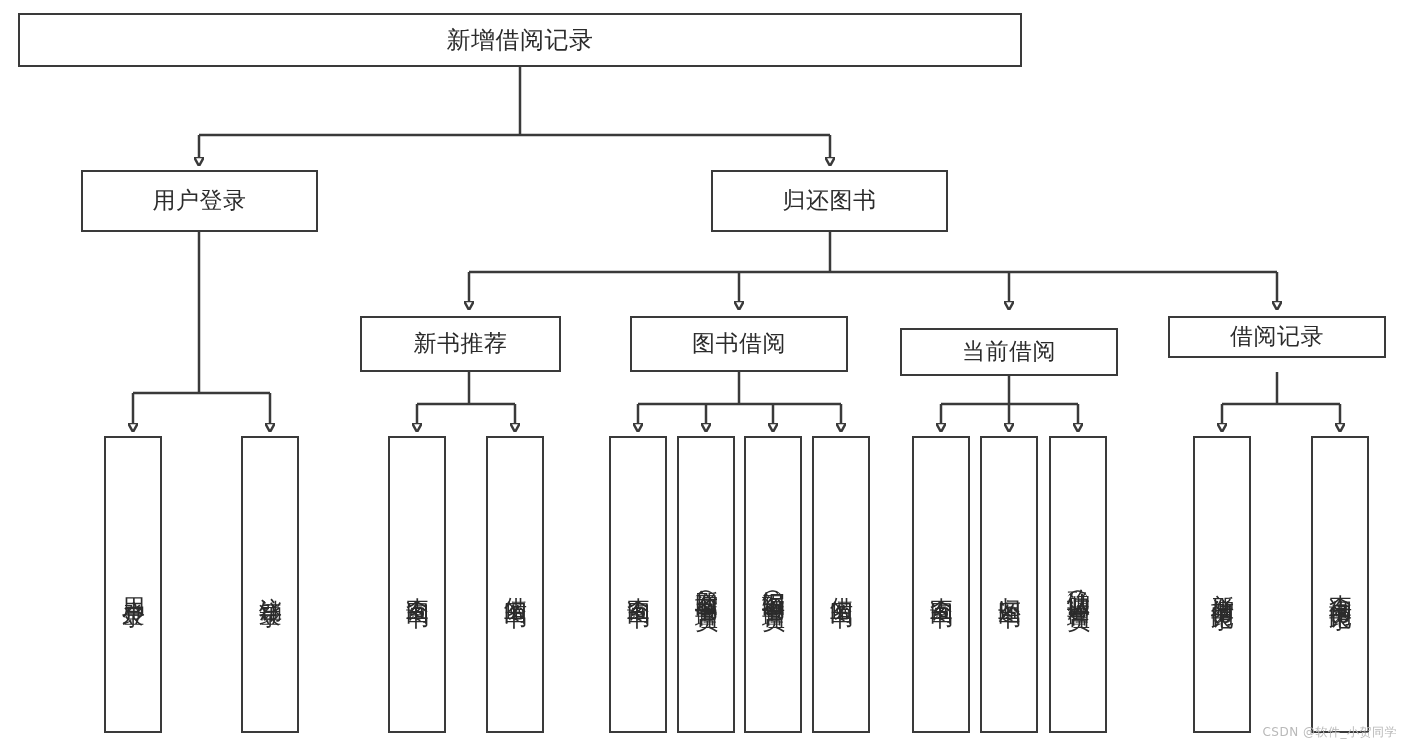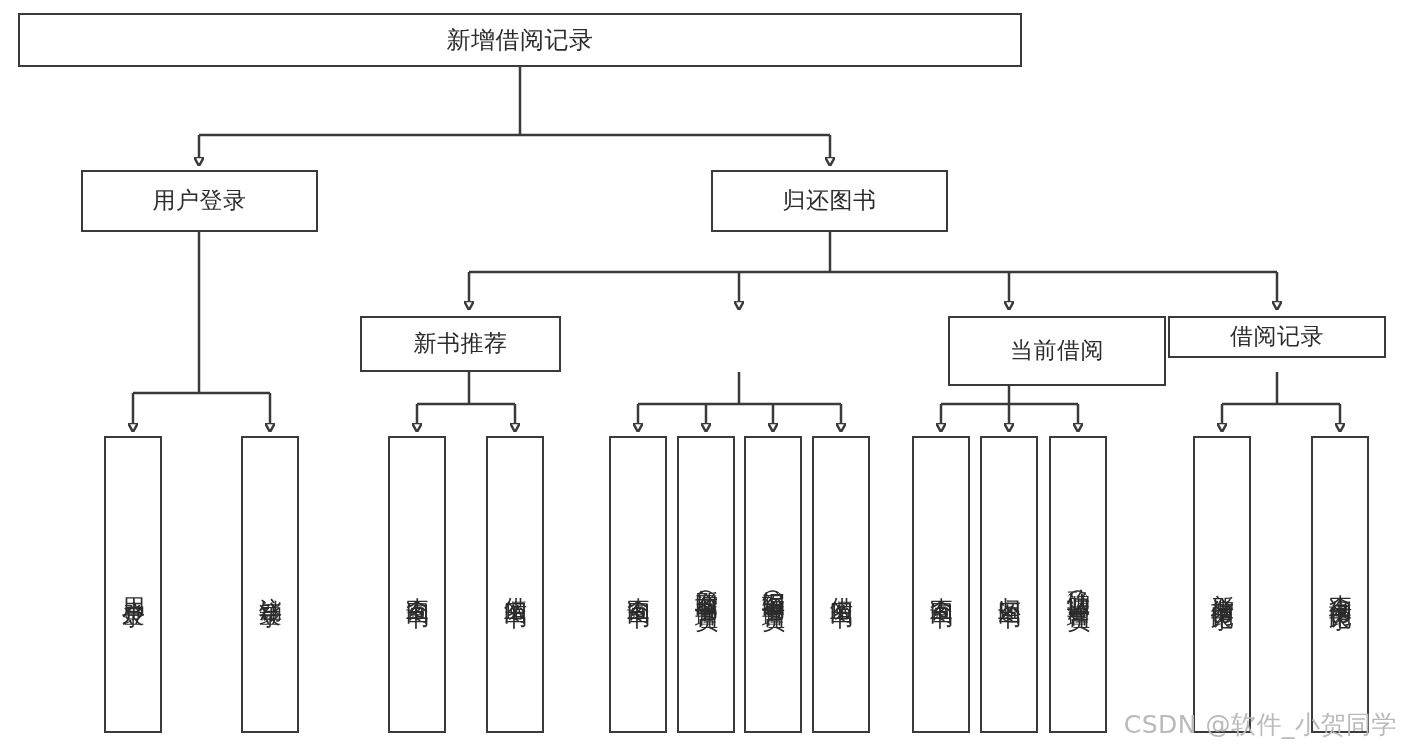--- a/index.html
+++ b/index.html
@@ -66,21 +66,21 @@
   }
   svg.links path, svg.links line {
     stroke: #3a3a3a;
     stroke-width: 2.5;
     fill: none;
   }
   .watermark {
     position: absolute;
     right: 8px;
     bottom: 6px;
-    font-size: 25px;
+    font-size: 12px;
     color: #b9b9b9;
     white-space: nowrap;
     letter-spacing: 0.5px;
   }
 </style>
 </head>
 <body>
 
 <div id="canvas">
 
@@ -139,21 +139,24 @@
   <div class="node horiz" style="left:81px; top:170px; width:237px; height:62px;">
     <span class="node-label">用户登录</span>
   </div>
   <div class="node horiz" style="left:711px; top:170px; width:237px; height:62px;">
     <span class="node-label">归还图书</span>
   </div>
 
   <div class="node horiz" style="left:360px; top:316px; width:201px; height:56px;">
     <span class="node-label">新书推荐</span>
   </div>
-  <div class="node horiz" style="left:900px; top:316px; width:218px; height:70px;margin-left:48px;">
+  <div class="node horiz" style="left:630px; top:316px; width:218px; height:56px;">
+    <span class="node-label">图书借阅</span>
+  </div>
+  <div class="node horiz" style="left:900px; top:328px; width:218px; height:48px;">
     <span class="node-label">当前借阅</span>
   </div>
   <div class="node horiz" style="left:1168px; top:316px; width:218px; height:42px;">
     <span class="node-label">借阅记录</span>
   </div>
 
   <div class="node vert" style="left:104px; top:436px; width:58px; height:297px;">
     <span class="node-label">用户登录</span>
   </div>
   <div class="node vert" style="left:241px; top:436px; width:58px; height:297px;">

